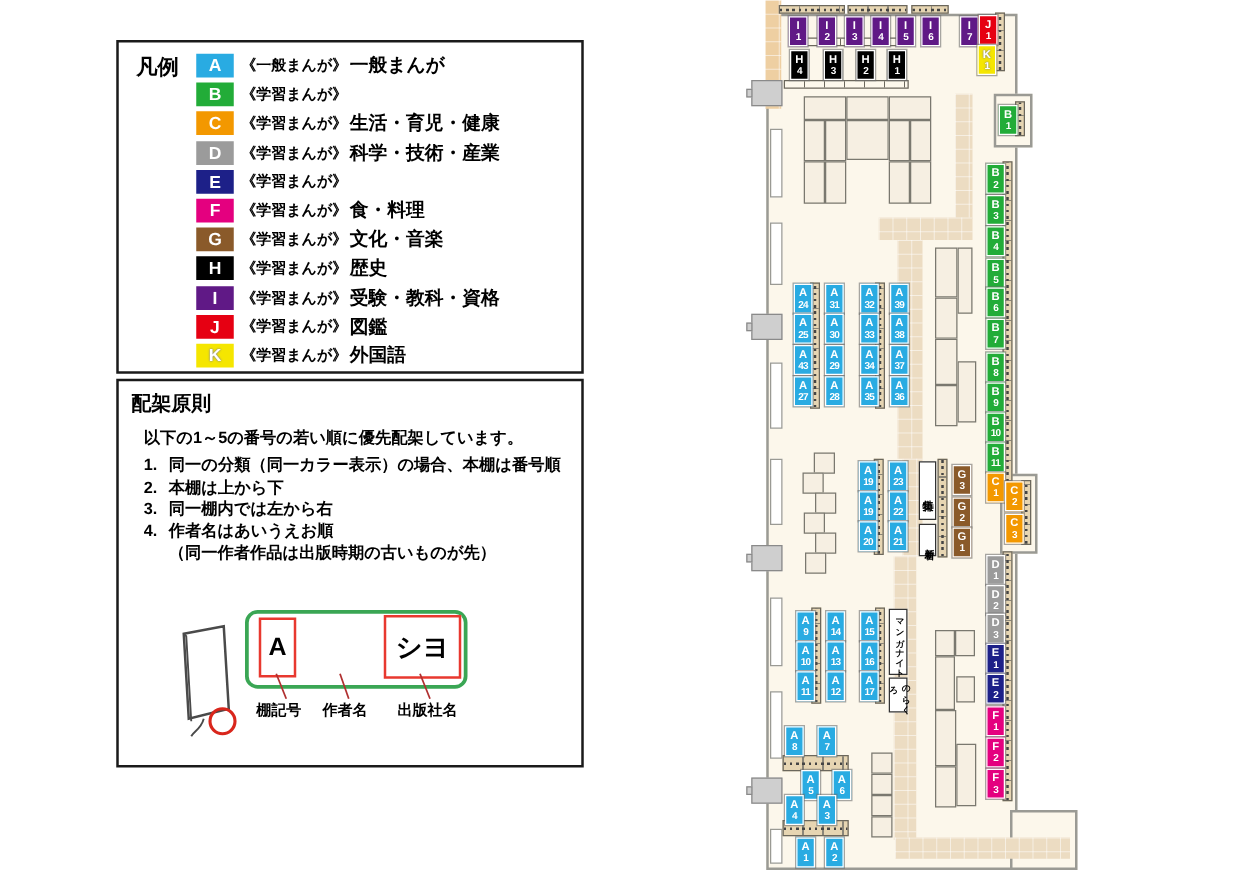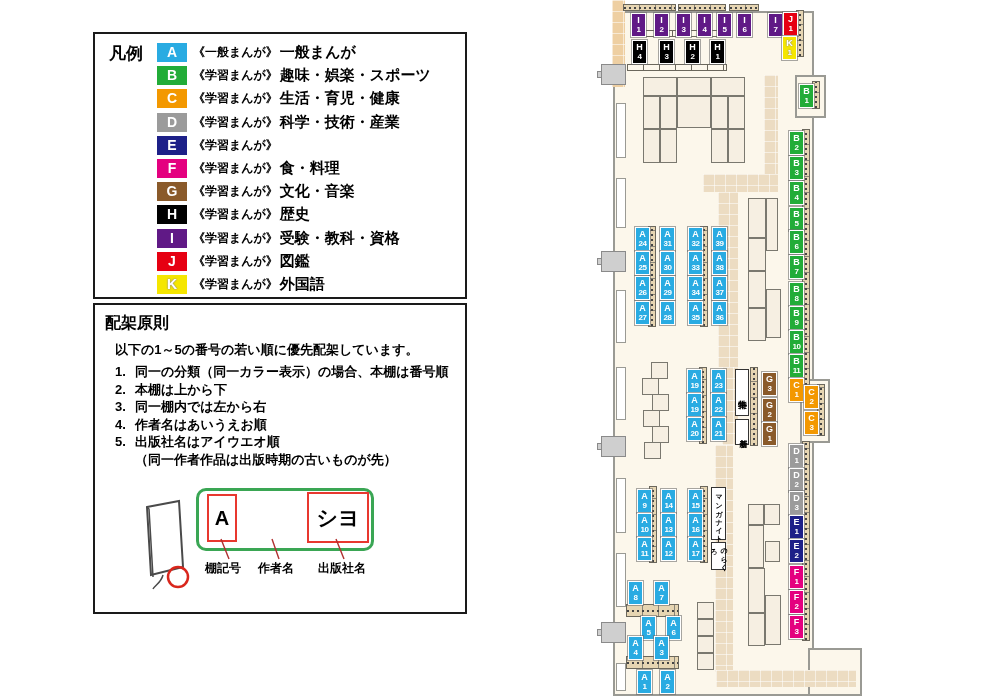--- a/index.html
+++ b/index.html
@@ -74,21 +74,20 @@
     <div id="legend-title">凡例</div>
     <div id="legend-items">
         <div class="lg-row">
           <span class="lg-chip" style="background: rgb(41, 171, 226);">A</span>
           <span class="lg-type">《一般まんが》</span>
           <span class="lg-cat">一般まんが</span>
         </div>
         <div class="lg-row">
           <span class="lg-chip" style="background: rgb(34, 172, 56);">B</span>
           <span class="lg-type">《学習まんが》</span>
-          <span class="lg-cat">趣味・娯楽・スポーツ</span>
         </div>
         <div class="lg-row">
           <span class="lg-chip" style="background: rgb(243, 152, 0);">C</span>
           <span class="lg-type">《学習まんが》</span>
           <span class="lg-cat">生活・育児・健康</span>
         </div>
         <div class="lg-row">
           <span class="lg-chip" style="background: rgb(155, 155, 155);">D</span>
           <span class="lg-type">《学習まんが》</span>
           <span class="lg-cat">科学・技術・産業</span>
@@ -131,21 +130,20 @@
   </div>
 
   <div class="infobox" id="rules-box">
     <div id="rules-title">配架原則</div>
     <div id="rules-intro">以下の1～5の番号の若い順に優先配架しています。</div>
     <div id="rules-list">
         <div class="rule-item"><span class="rule-num">1.</span><span>同一の分類（同一カラー表示）の場合、本棚は番号順</span></div>
         <div class="rule-item"><span class="rule-num">2.</span><span>本棚は上から下</span></div>
         <div class="rule-item"><span class="rule-num">3.</span><span>同一棚内では左から右</span></div>
         <div class="rule-item"><span class="rule-num">4.</span><span>作者名はあいうえお順</span></div>
-        <div class="rule-item"><span class="rule-num">5.</span><span>出版社名はアイウエオ順</span></div>
         <div class="rule-cont"><span class="rule-num">0.</span><span>（同一作者作品は出版時期の古いものが先）</span></div>
       </div>
 
     <div id="label-diagram">
 
       <svg class="abs" style="left:38px;top:10px" width="60" height="100" viewBox="0 0 60 100">
         <g fill="none" stroke="#4a4a4a" stroke-width="2">
           <path d="M14 12 L46 6 L50 72 L18 80 Z" fill="#fff"></path>
           <path d="M14 12 L16 14 L20 82" stroke-width="1.5"></path>
           <path d="M30 80 C 28 88, 22 90, 20 94" stroke-width="1.5"></path>
@@ -404,21 +402,21 @@
       <div class="lbl" style="left: 635px; top: 227px; background: rgb(41, 171, 226);">
         <span class="lt">A</span>
         <span class="nm">24</span>
       </div>
       <div class="lbl" style="left: 635px; top: 251px; background: rgb(41, 171, 226);">
         <span class="lt">A</span>
         <span class="nm">25</span>
       </div>
       <div class="lbl" style="left: 635px; top: 276px; background: rgb(41, 171, 226);">
         <span class="lt">A</span>
-        <span class="nm">26</span>
+        <span class="nm">43</span>
       </div>
       <div class="lbl" style="left: 635px; top: 301px; background: rgb(41, 171, 226);">
         <span class="lt">A</span>
         <span class="nm">27</span>
       </div>
       <div class="lbl" style="left: 660px; top: 227px; background: rgb(41, 171, 226);">
         <span class="lt">A</span>
         <span class="nm">31</span>
       </div>
       <div class="lbl" style="left: 660px; top: 251px; background: rgb(41, 171, 226);">

